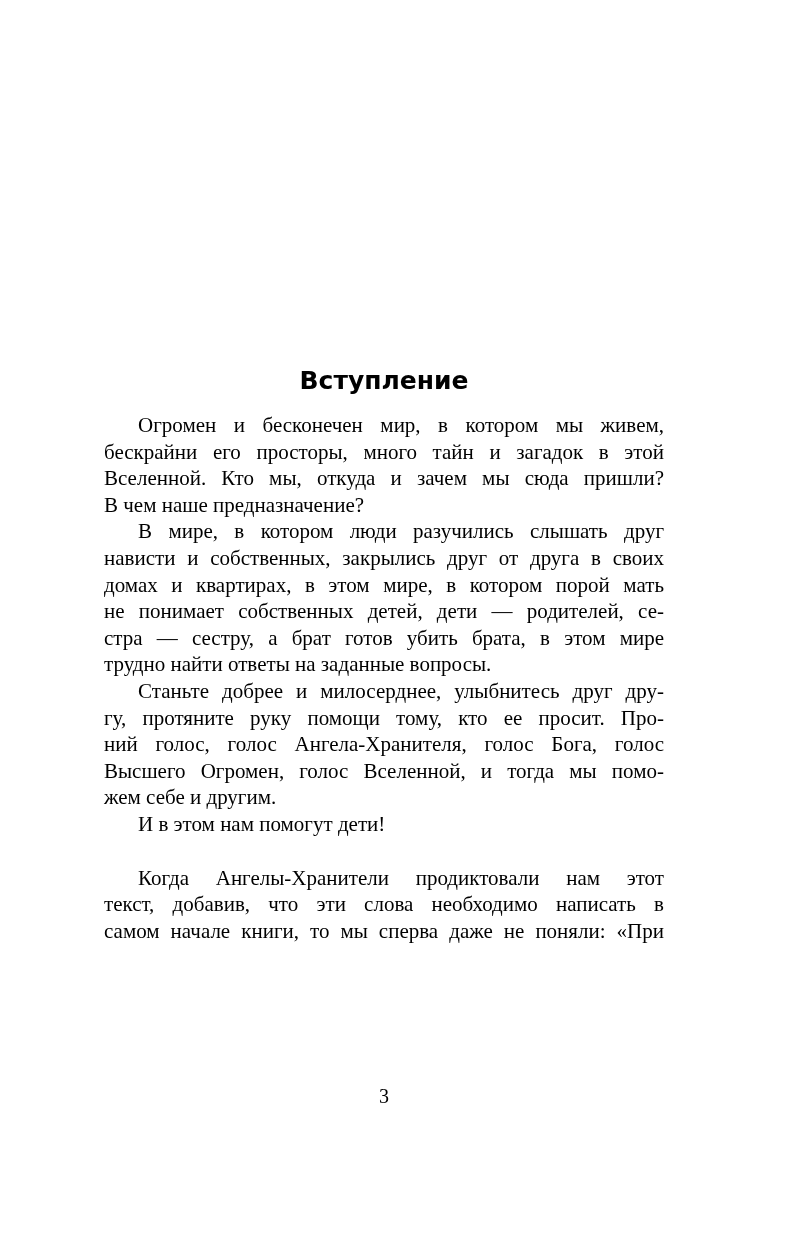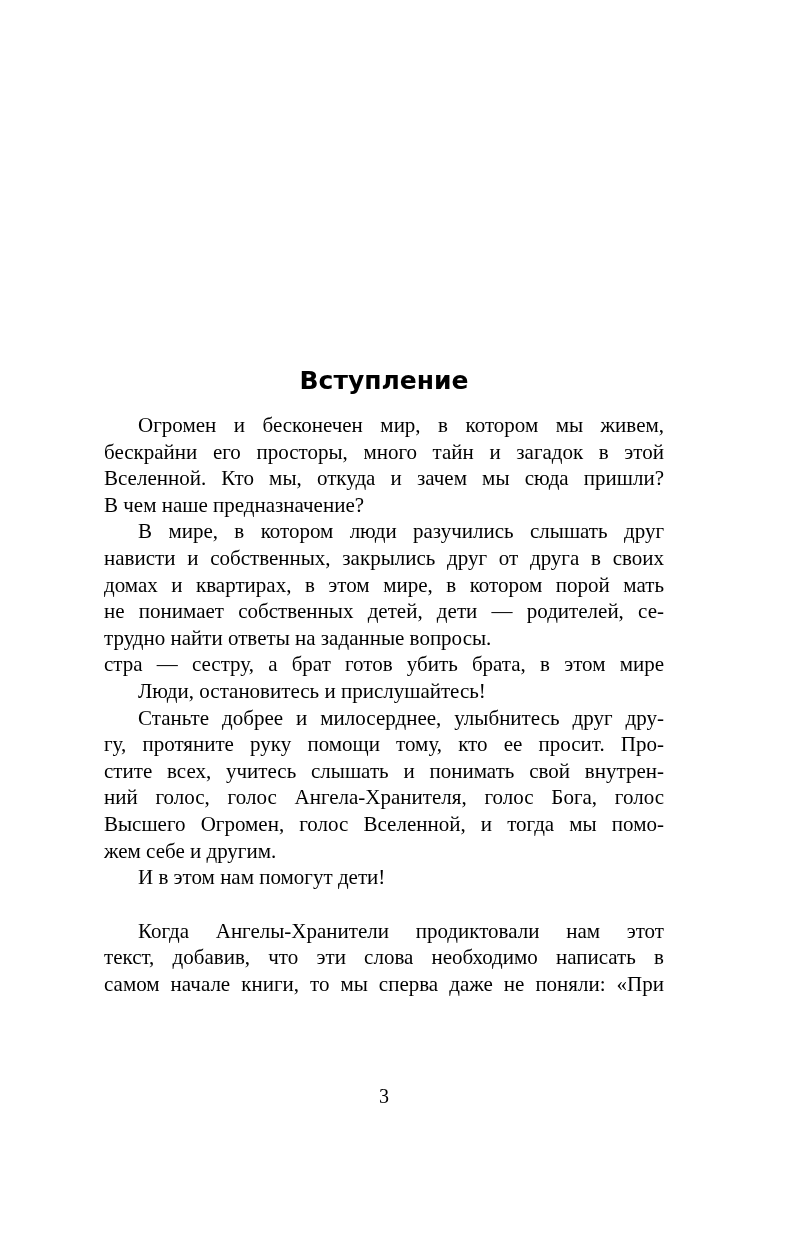--- a/index.html
+++ b/index.html
@@ -75,30 +75,26 @@
         <div class="line first">Огромен и бесконечен мир, в котором мы живем,</div>
         <div class="line">бескрайни его просторы, много тайн и загадок в этой</div>
         <div class="line">Вселенной. Кто мы, откуда и зачем мы сюда пришли?</div>
         <div class="line last">В чем наше предназначение?</div>
       </div>
       <div class="para">
         <div class="line first">В мире, в котором люди разучились слышать друг</div>
         <div class="line">нависти и собственных, закрылись друг от друга в своих</div>
         <div class="line">домах и квартирах, в этом мире, в котором порой мать</div>
         <div class="line">не понимает собственных детей, дети — родителей, се-</div>
+        <div class="line">стра — сестру, а брат готов убить брата, в этом мире</div>
         <div class="line last">трудно найти ответы на заданные вопросы.</div>
-        <div class="line">стра — сестру, а брат готов убить брата, в этом мире</div>
-      </div>
-      <div class="para">
-        <div class="line first last">Люди, остановитесь и прислушайтесь!</div>
       </div>
       <div class="para">
         <div class="line first">Станьте добрее и милосерднее, улыбнитесь друг дру-</div>
         <div class="line">гу, протяните руку помощи тому, кто ее просит. Про-</div>
-        <div class="line">стите всех, учитесь слышать и понимать свой внутрен-</div>
         <div class="line">ний голос, голос Ангела-Хранителя, голос Бога, голос</div>
         <div class="line">Высшего Огромен, голос Вселенной, и тогда мы помо-</div>
         <div class="line last">жем себе и другим.</div>
       </div>
       <div class="para">
         <div class="line first last">И в этом нам помогут дети!</div>
       </div>
       <div class="para gap">
         <div class="line first">Когда Ангелы-Хранители продиктовали нам этот</div>
         <div class="line">текст, добавив, что эти слова необходимо написать в</div>

